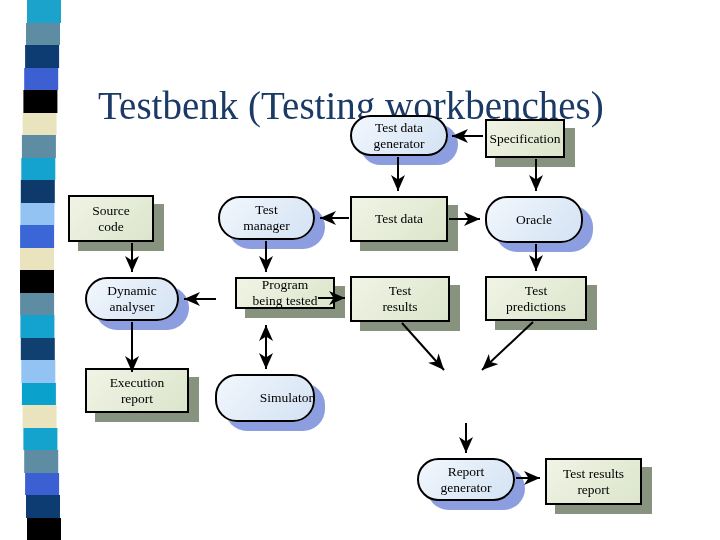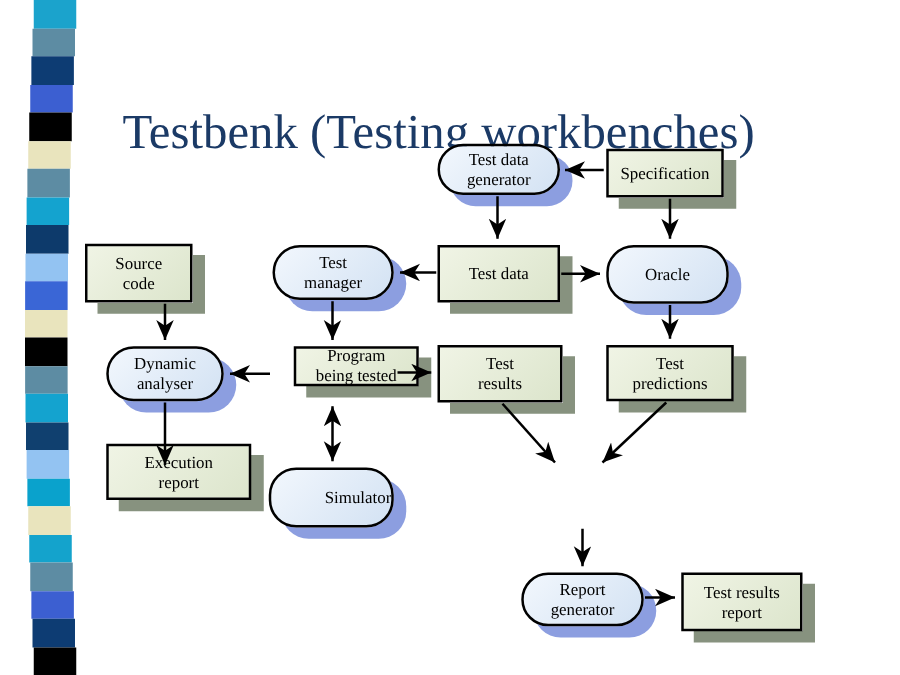--- a/index.html
+++ b/index.html
@@ -59,36 +59,36 @@
       <div class="strip-seg" style="background: rgb(60, 95, 209); transform: translateX(-1.9px);"></div>
       <div class="strip-seg" style="background: rgb(13, 60, 115); transform: translateX(-1px);"></div>
       <div class="strip-seg" style="background: rgb(0, 0, 0); transform: translateX(0px);"></div>
     </div>
 
   <h1 class="slide-title" style="color: rgb(27, 58, 102);">Testbenk (Testing workbenches)</h1>
 
   <div class="diagram">
       <div class="node process" style="left: 350px; top: 115px; width: 98px; height: 41px; background: linear-gradient(135deg, rgb(242, 247, 253), rgb(211, 226, 243)); box-shadow: rgb(140, 158, 224) 10px 9px 0px; border-radius: 22px;"><span>Test data
 generator</span></div>
-      <div class="node data" style="left: 485px; top: 119px; width: 94px; height: 39px; background: linear-gradient(135deg, rgb(240, 244, 229), rgb(220, 229, 204)); box-shadow: rgb(135, 146, 127) 10px 9px 0px; border-radius: 0px;"><span>Specification</span></div>
+      <div class="node data" style="left: 485px; top: 119px; width: 80px; height: 39px; background: linear-gradient(135deg, rgb(240, 244, 229), rgb(220, 229, 204)); box-shadow: rgb(135, 146, 127) 10px 9px 0px; border-radius: 0px;"><span>Specification</span></div>
       <div class="node data" style="left: 68px; top: 195px; width: 86px; height: 47px; background: linear-gradient(135deg, rgb(240, 244, 229), rgb(220, 229, 204)); box-shadow: rgb(135, 146, 127) 10px 9px 0px; border-radius: 0px;"><span>Source
 code</span></div>
       <div class="node process" style="left: 218px; top: 196px; width: 97px; height: 44px; background: linear-gradient(135deg, rgb(242, 247, 253), rgb(211, 226, 243)); box-shadow: rgb(140, 158, 224) 10px 9px 0px; border-radius: 22px;"><span>Test
 manager</span></div>
       <div class="node data" style="left: 350px; top: 196px; width: 98px; height: 46px; background: linear-gradient(135deg, rgb(240, 244, 229), rgb(220, 229, 204)); box-shadow: rgb(135, 146, 127) 10px 9px 0px; border-radius: 0px;"><span>Test data</span></div>
       <div class="node process" style="left: 485px; top: 196px; width: 98px; height: 47px; background: linear-gradient(135deg, rgb(242, 247, 253), rgb(211, 226, 243)); box-shadow: rgb(140, 158, 224) 10px 9px 0px; border-radius: 22px;"><span>Oracle</span></div>
       <div class="node process" style="left: 85px; top: 277px; width: 94px; height: 44px; background: linear-gradient(135deg, rgb(242, 247, 253), rgb(211, 226, 243)); box-shadow: rgb(140, 158, 224) 10px 9px 0px; border-radius: 22px;"><span>Dynamic
 analyser</span></div>
       <div class="node data" style="left: 235px; top: 277px; width: 100px; height: 32px; background: linear-gradient(135deg, rgb(240, 244, 229), rgb(220, 229, 204)); box-shadow: rgb(135, 146, 127) 10px 9px 0px; border-radius: 0px;"><span>Program
 being tested</span></div>
       <div class="node data" style="left: 350px; top: 276px; width: 100px; height: 46px; background: linear-gradient(135deg, rgb(240, 244, 229), rgb(220, 229, 204)); box-shadow: rgb(135, 146, 127) 10px 9px 0px; border-radius: 0px;"><span>Test
 results</span></div>
       <div class="node data" style="left: 485px; top: 276px; width: 102px; height: 45px; background: linear-gradient(135deg, rgb(240, 244, 229), rgb(220, 229, 204)); box-shadow: rgb(135, 146, 127) 10px 9px 0px; border-radius: 0px;"><span>Test
 predictions</span></div>
-      <div class="node data" style="left: 85px; top: 355px; width: 116px; height: 45px; background: linear-gradient(135deg, rgb(240, 244, 229), rgb(220, 229, 204)); box-shadow: rgb(135, 146, 127) 10px 9px 0px; border-radius: 0px;"><span>Execution
+      <div class="node data" style="left: 85px; top: 368px; width: 104px; height: 45px; background: linear-gradient(135deg, rgb(240, 244, 229), rgb(220, 229, 204)); box-shadow: rgb(135, 146, 127) 10px 9px 0px; border-radius: 0px;"><span>Execution
 report</span></div>
       <div class="node process" style="left: 215px; top: 374px; width: 100px; height: 48px; background: linear-gradient(135deg, rgb(242, 247, 253), rgb(211, 226, 243)); box-shadow: rgb(140, 158, 224) 10px 9px 0px; border-radius: 22px; justify-content: flex-end;"><span>Simulator</span></div>
       <div class="node process" style="left: 417px; top: 458px; width: 98px; height: 43px; background: linear-gradient(135deg, rgb(242, 247, 253), rgb(211, 226, 243)); box-shadow: rgb(140, 158, 224) 10px 9px 0px; border-radius: 22px;"><span>Report
 generator</span></div>
       <div class="node data" style="left: 545px; top: 458px; width: 97px; height: 47px; background: linear-gradient(135deg, rgb(240, 244, 229), rgb(220, 229, 204)); box-shadow: rgb(135, 146, 127) 10px 9px 0px; border-radius: 0px;"><span>Test results
 report</span></div>
     </div>
 
   <svg class="arrow-layer" viewBox="0 0 720 540" xmlns="http://www.w3.org/2000/svg">
     <defs>

